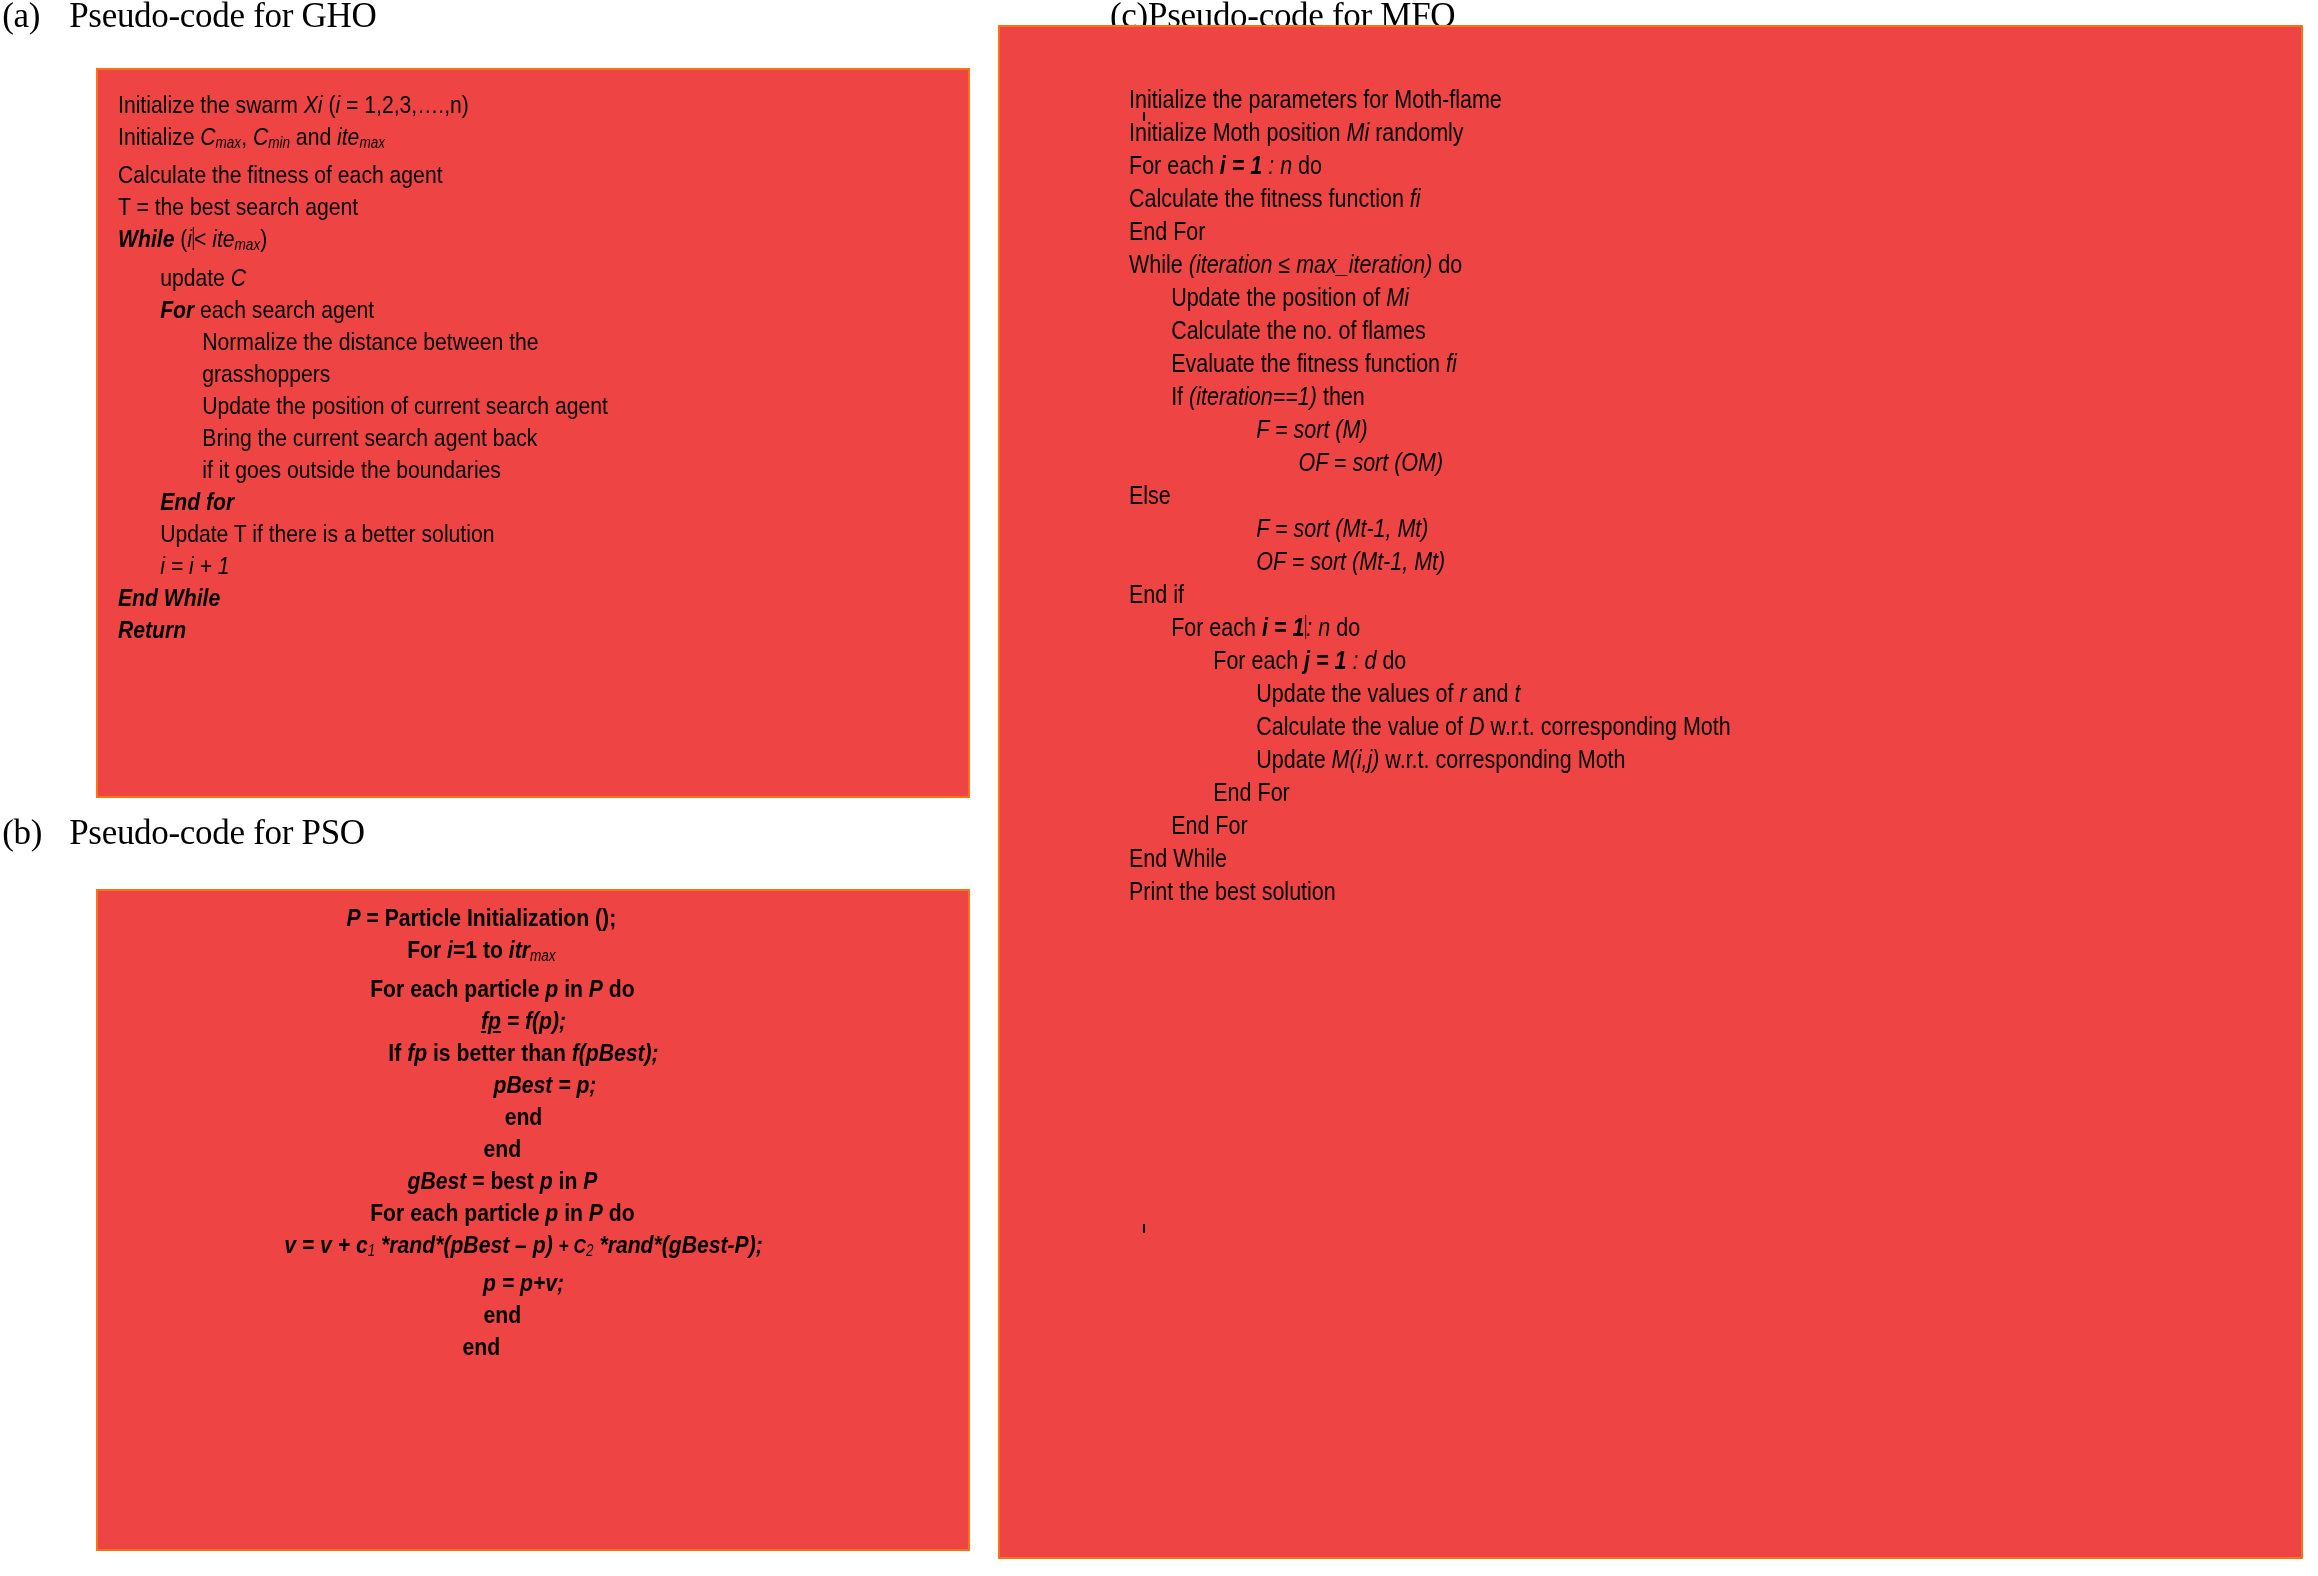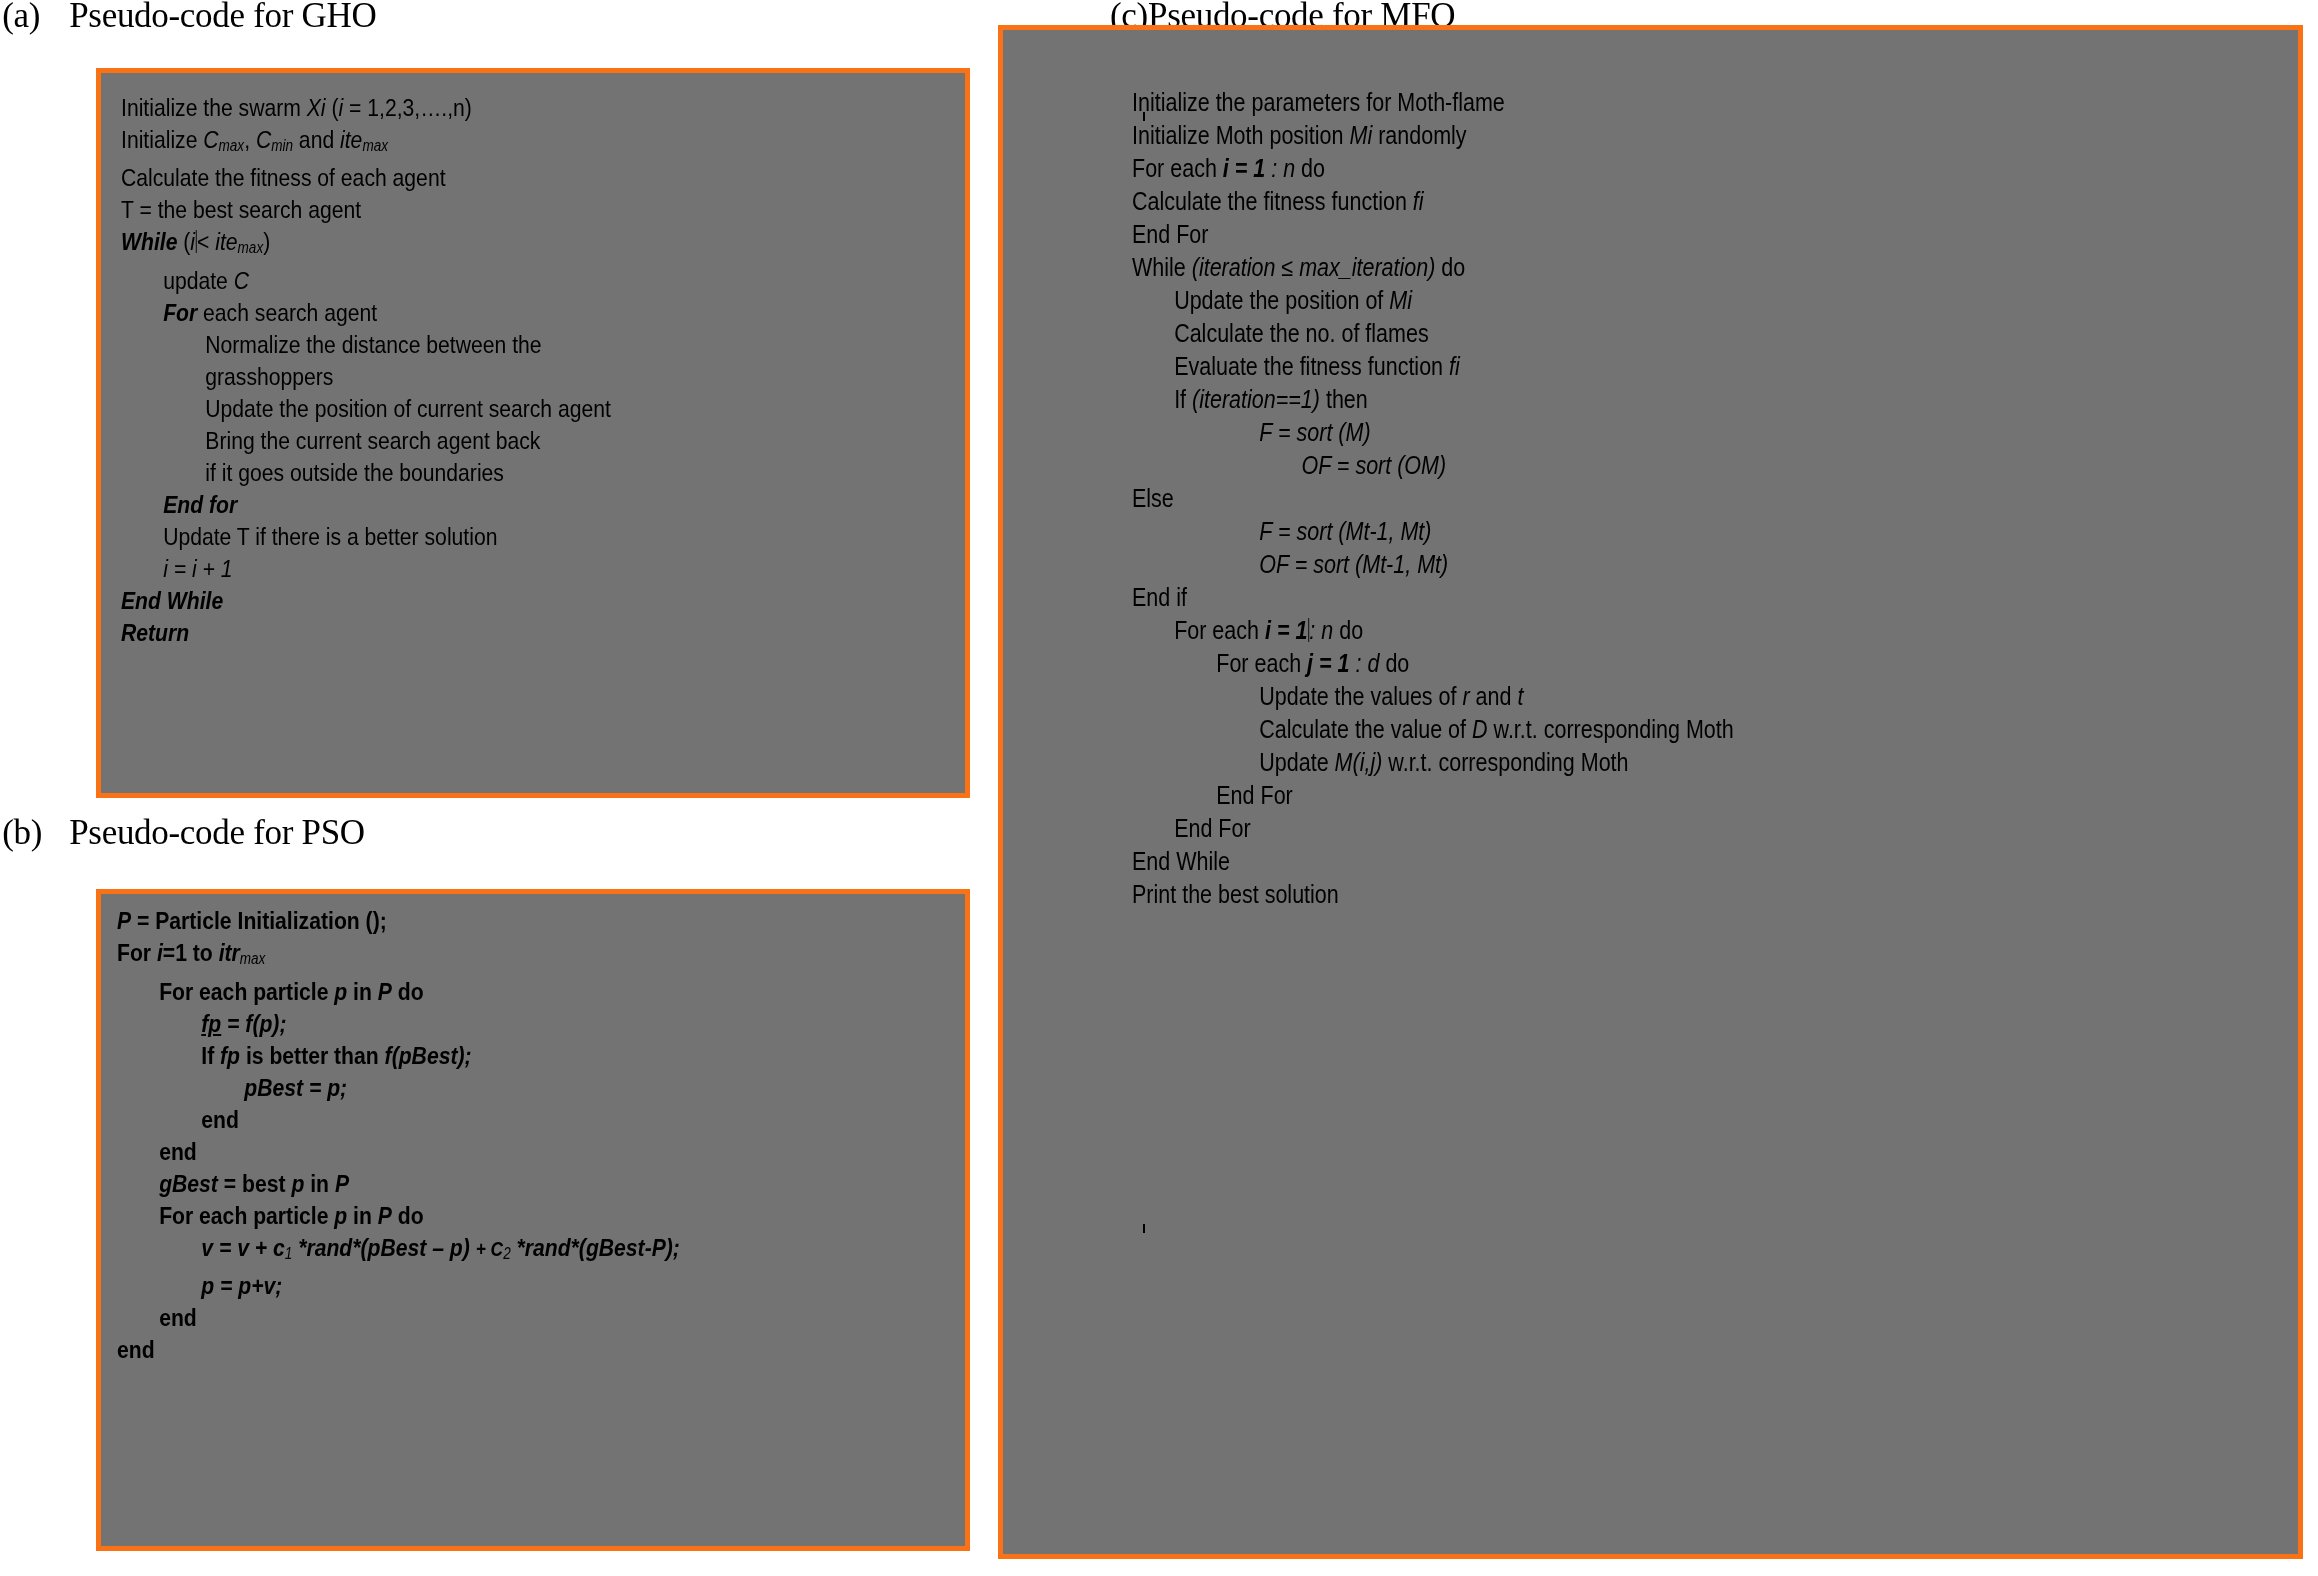--- a/index.html
+++ b/index.html
@@ -19,36 +19,36 @@
     letter-spacing:-0.3px;
   }
   .cap-a{left:2.2px;  top:-4.5px;}
   .cap-b{left:2.2px;  top:813px;}
   .cap-c{left:1110px;top:-4.5px;}
   .cap-label{display:inline-block;width:67px;}
   .cap-c .cap-label{width:38px;}
 
   .codebox{
     position:absolute;
-    border:5px solid #f97316;
-    background:#737373;
+    border:2px solid #f97316;
+    background:#ef4444;
     box-sizing:border-box;
     overflow:hidden;
   }
   #box-gho{left:96px; top:68px;  width:874px; height:730px;}
   #box-pso{left:96px; top:889px; width:874px; height:662px;}
   #box-mfo{left:998px;top:25px;   width:1305px; height:1534px;}
 
   .code{
     position:absolute;
     left:0;top:0;right:0;
     padding:0;
   }
   #box-gho .code{padding:19px 0 0 20px;}
-  #box-pso .code{padding:11.2px 0 0 15.7px;}
+  #box-pso .code{padding:11.2px 0 0 15.7px;text-align:center;}
   #box-mfo .code{padding:56px 0 0 129px;}
 
   .ln{
     display:block;
     font-family:"Liberation Sans", sans-serif;
     font-size:24.6px;
     line-height:32px;
     color:#000;
     white-space:pre;
     font-stretch:condensed;

